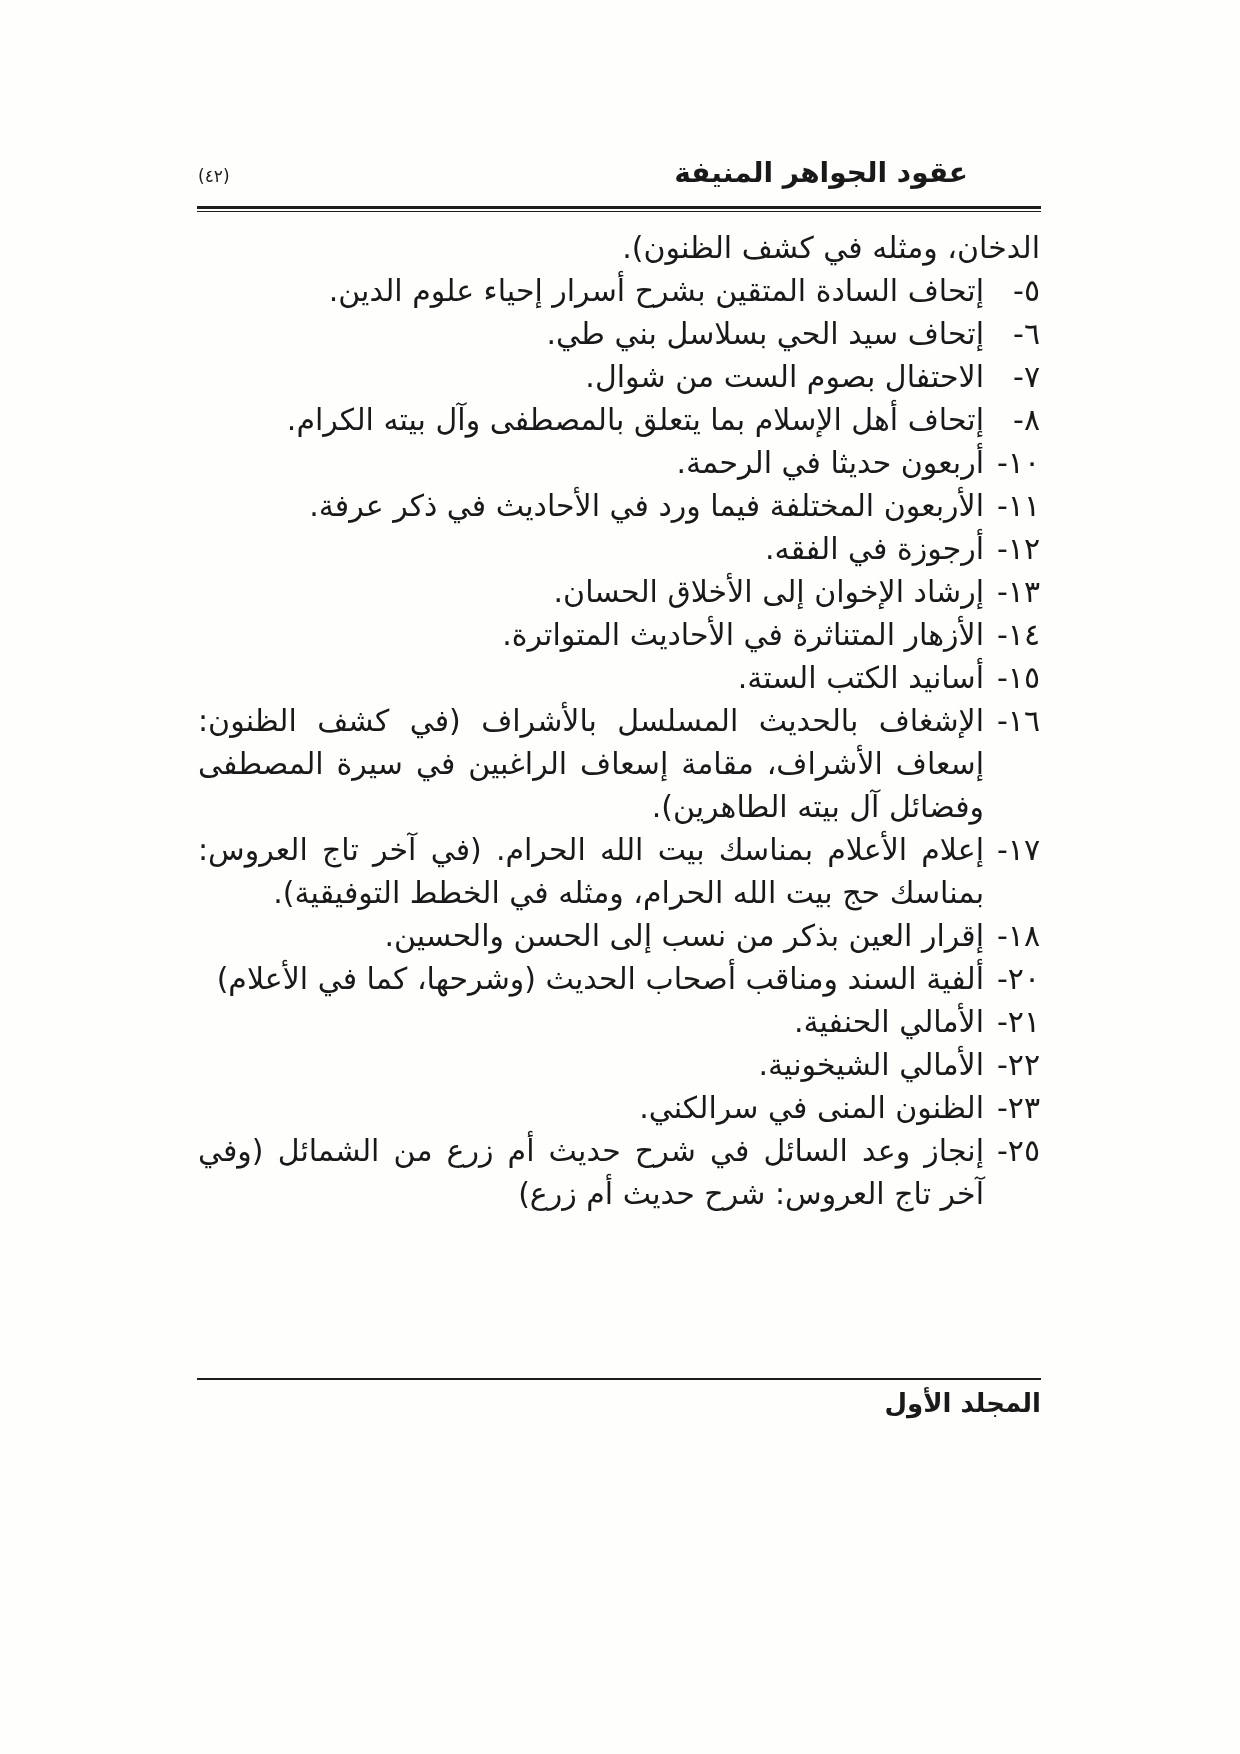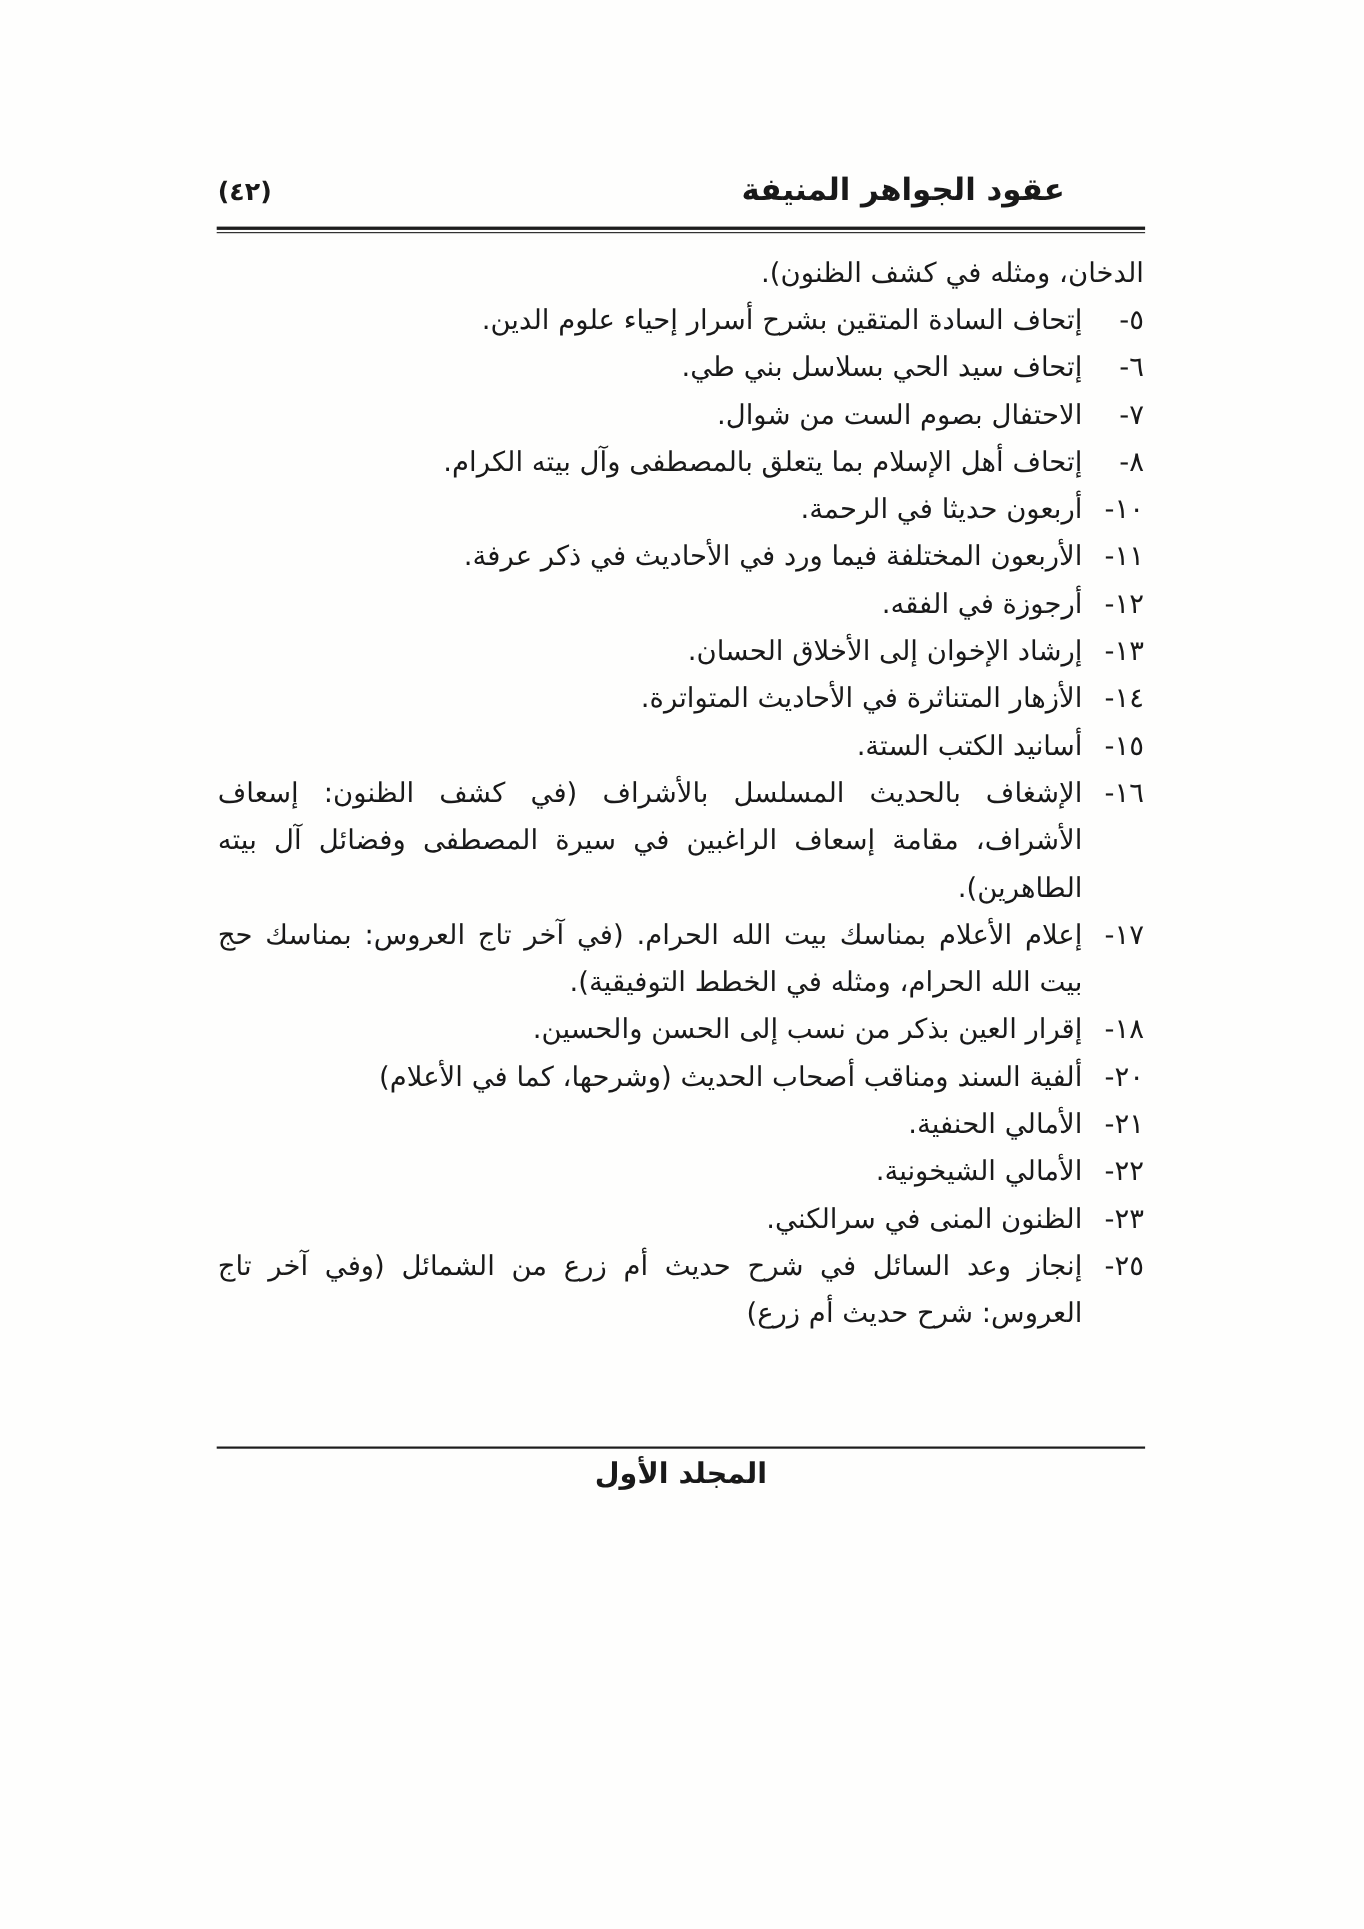--- a/index.html
+++ b/index.html
@@ -18,59 +18,59 @@
     top: 156px;
     right: 200px;
     width: 842px;
     direction: rtl;
     display: flex;
     justify-content: space-between;
     align-items: baseline;
     font-weight: 700;
   }
   .header-title { font-size: 28px; padding-right: 72px; letter-spacing: 0.5px; }
-  .header-page-number { font-size: 23px; font-weight: 700; }
+  .header-page-number { font-size: 17px; font-weight: 400; }
   .header-rule {
     position: absolute;
     top: 206px;
     right: 199px;
     width: 844px;
     height: 6px;
     border-top: 3px solid #1d1d1d;
     border-bottom: 1px solid #1d1d1d;
   }
   .body-text {
     position: absolute;
     top: 226px;
     right: 200px;
     width: 842px;
     direction: rtl;
-    font-size: 25px;
+    font-size: 30px;
     line-height: 43px;
     text-align: justify;
   }
   .continuation { text-align: right; }
   .item {
     padding-right: 56px;
     text-indent: -56px;
     text-align: justify;
   }
   .num {
     display: inline-block;
     width: 56px;
     text-indent: 0;
     text-align: right;
   }
   .footer {
     position: absolute;
-    top: 1315px;
+    top: 1378px;
     right: 199px;
     width: 844px;
     border-top: 2px solid #1d1d1d;
-    text-align: center;
+    text-align: right;
     direction: rtl;
   }
   .footer-label {
     display: inline-block;
     margin-top: 8px;
     font-weight: 700;
     font-size: 26px;
   }
 </style>
 </head>

